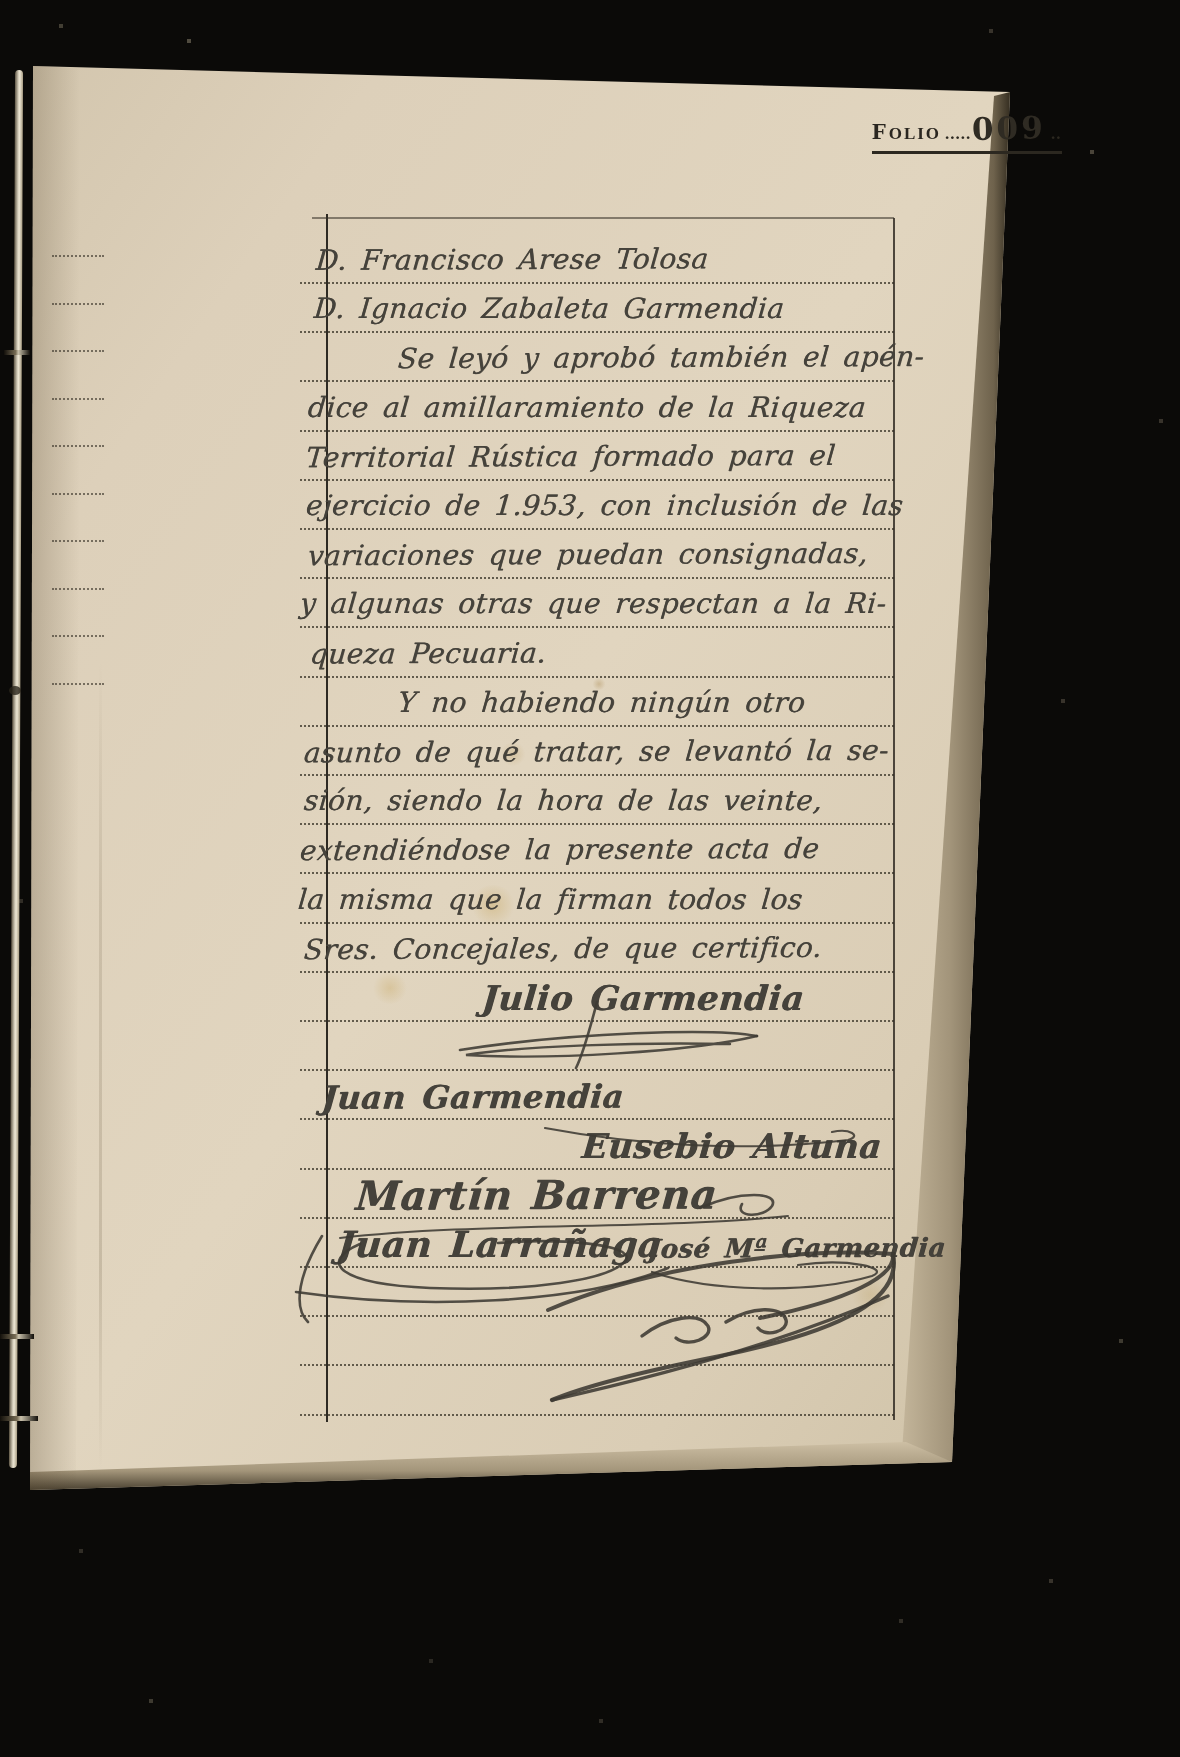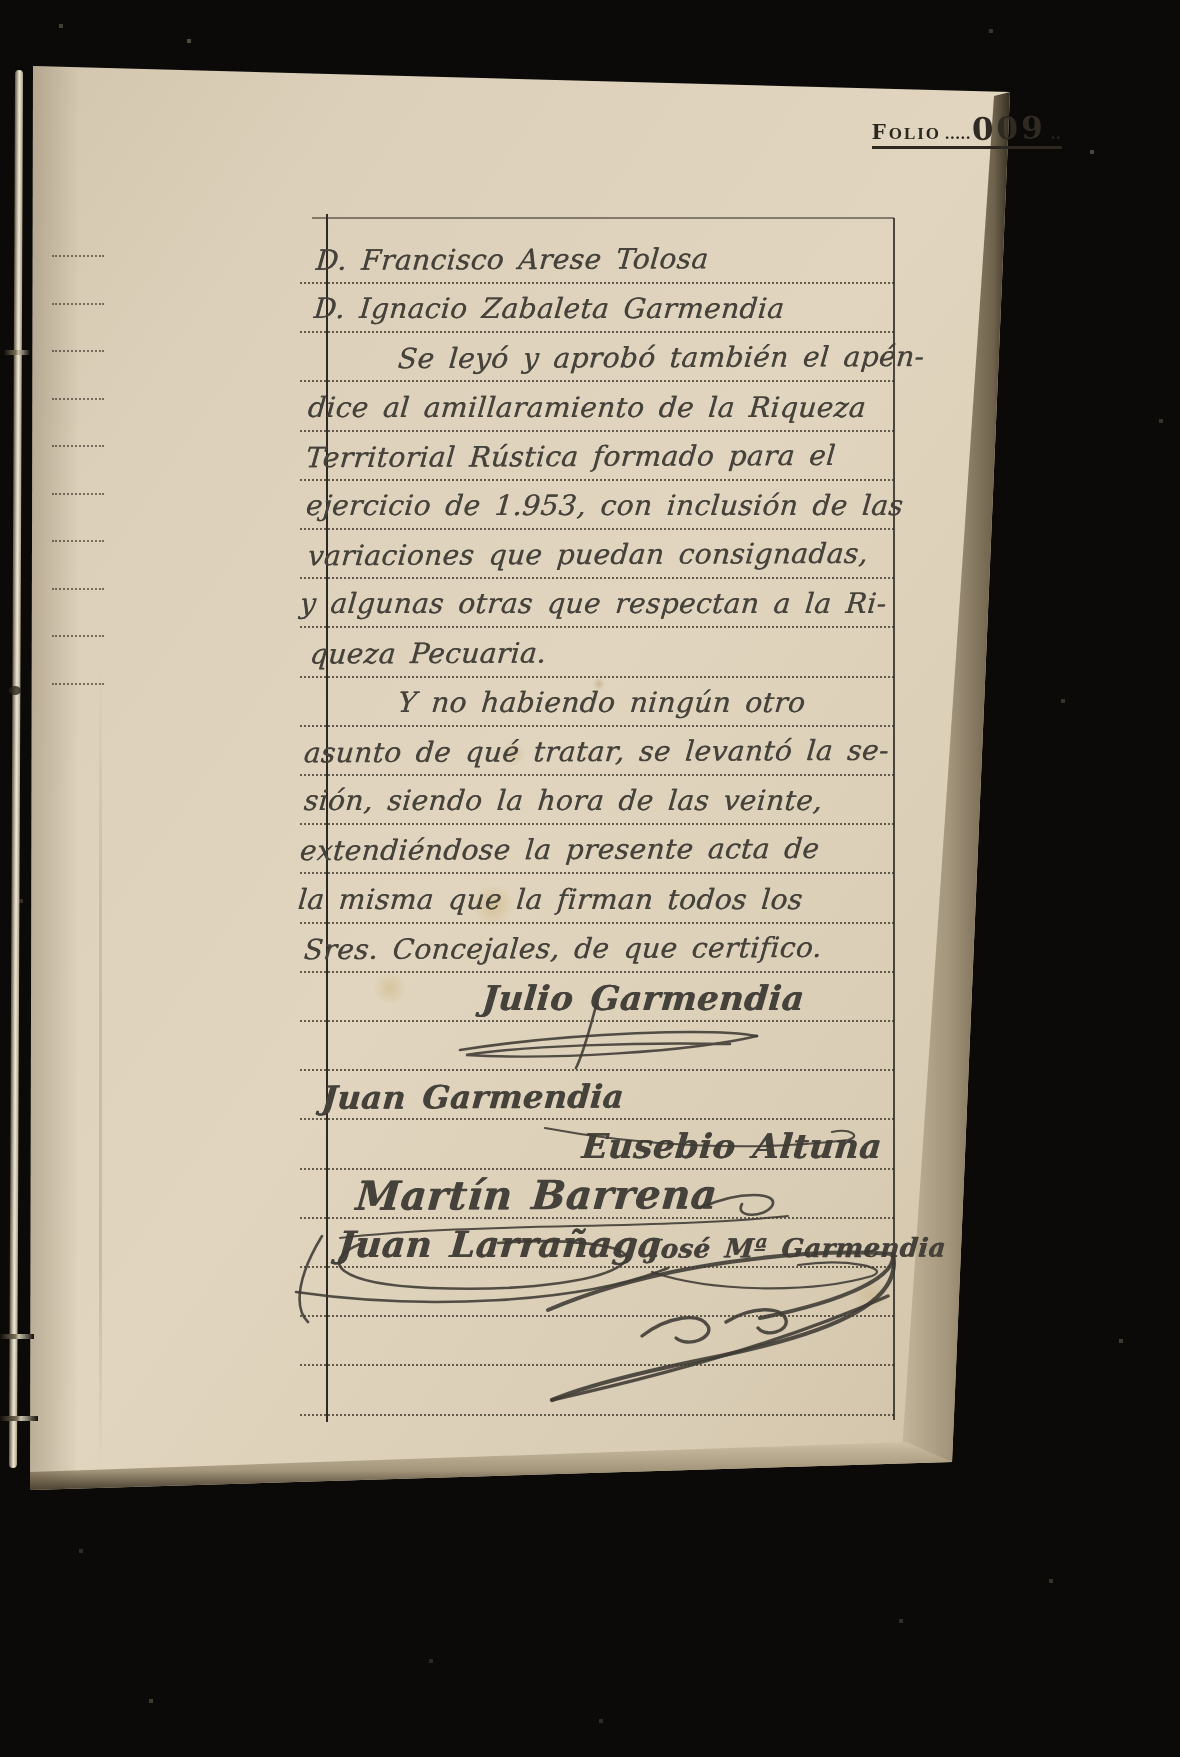--- a/index.html
+++ b/index.html
@@ -13,21 +13,21 @@
   .vline-right{position:absolute;left:893px;top:218px;width:2px;height:1202px;background:rgba(50,45,37,.85);}
   .topline{position:absolute;left:312px;top:217px;width:582px;height:1.6px;background:rgba(55,49,40,.55);}
   
   .hw{position:absolute;font-family:"DejaVu Serif","Liberation Serif",serif;font-style:italic;
       color:#45423b;transform:skewX(-5deg);white-space:nowrap;line-height:44px;height:44px;
       font-size:28px;word-spacing:5px;letter-spacing:.4px;text-shadow:.4px .2px 0 rgba(64,60,52,.8);}
   .hw:nth-of-type(odd){transform:skewX(-5deg) rotate(-.25deg);}
   .sig{font-weight:bold;text-shadow:.5px .3px 0 rgba(55,51,44,.9);}
   
   .folio{position:absolute;left:872px;top:110px;display:flex;align-items:baseline;
-         border-bottom:3px solid #2c2820;}
+         border-bottom:3px solid #2c2820;padding-bottom:5px;}
   .folio-label{font-variant:small-caps;font-weight:bold;font-size:24px;letter-spacing:2px;color:#2a2620;}
   .folio-dots{font-size:17px;letter-spacing:1px;color:#2c2820;margin-left:4px;font-weight:bold;}
   .folio-num{font-family:"DejaVu Serif",serif;font-weight:bold;font-size:31px;letter-spacing:3px;
              color:#2f2b23;margin:0 1px;transform:rotate(-1.5deg);}
   
   .thread{position:absolute;left:12px;top:70px;width:8px;height:1398px;border-radius:5px;
           background:linear-gradient(90deg,#5e5544,#d7d0bd 45%,#ece5d2 60%,#a79c83);
           transform:rotate(.25deg);}
   .stitch{position:absolute;height:5px;background:linear-gradient(90deg,#120f0a,#776c54 45%,#c9c1ab 55%,#120f0a);}
   .knot{position:absolute;width:12px;height:9px;border-radius:50%;background:#2a251c;opacity:.8;}

